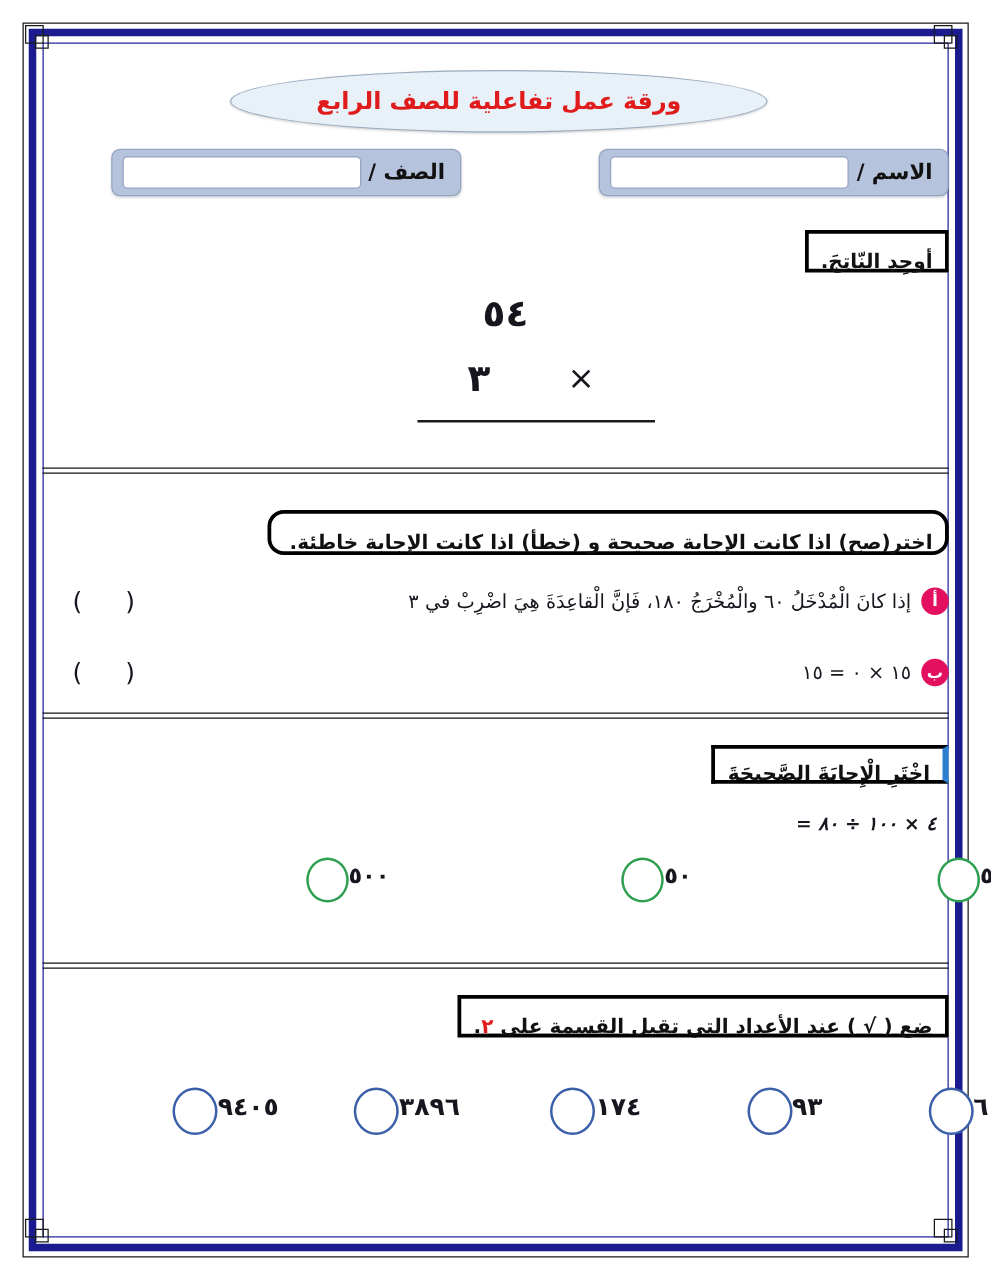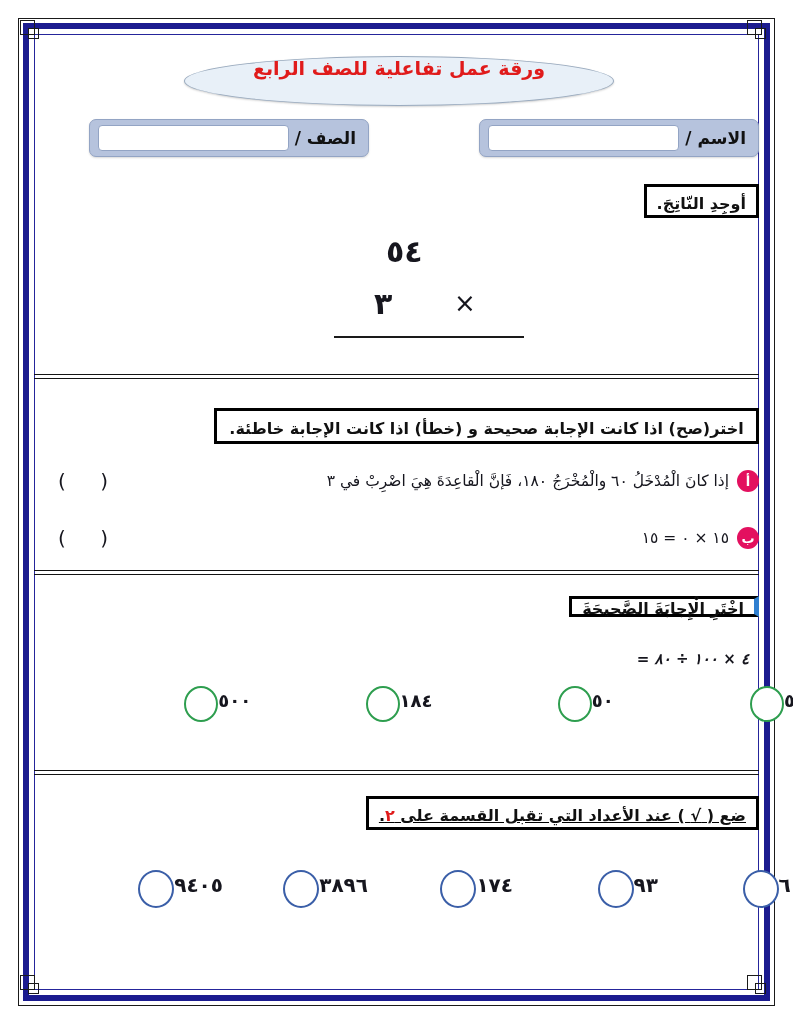--- a/index.html
+++ b/index.html
@@ -82,21 +82,21 @@
     height: 48px;
   }
   .title-ellipse {
     width: 100%;
     height: 100%;
     border-radius: 50%;
     background: #e8f0f8;
     border: 1px solid #9aabbf;
     box-shadow: 0 1px 2px rgba(0,0,0,0.18);
     display: flex;
-    align-items: flex-start;
+    align-items: center;
     justify-content: center;
   }
   .title-text {
     color: #e01b1b;
     font-size: 19px;
     font-weight: bold;
     letter-spacing: -0.3px;
     white-space: nowrap;
   }
 
@@ -129,35 +129,35 @@
     border-radius: 4px;
   }
   .field.name  { right: 0px;   top: 85px; width: 280px; }
   .field.class { right: 390px; top: 85px; width: 280px; }
 
   
   .inst-box {
     position: absolute;
     background: #ffffff;
     border: 3px solid #000000;
-    padding: 10px 10px 5px 10px;
-    box-sizing: border-box;
-    display: flex;
-    align-items: center;
-    justify-content: center;
+    padding: 20px 10px 5px 10px;
+    box-sizing: border-box;
+    display: flex;
+    align-items: center;
+    justify-content: flex-start;
   }
   .inst-text {
     font-size: 16px;
     font-weight: bold;
     color: #111111;
     white-space: nowrap;
     line-height: 1.1;
   }
   .inst-box.b1 { right: 0px;   top: 150px; height: 34px; }
-  .inst-box.b2 { right: 0px;   top: 374px; width: 545px; height: 36px; }
+  .inst-box.b2 { right: 0px;   top: 374px; width: 545px; height: 36px; border-radius: 13px; }
   .inst-box.b3 {
     right: 0px; top: 562px; height: 20px;
     border-right: 5px solid #2f7fd0;
   }
   .inst-box.b4 { right: 0px;   top: 762px; height: 34px; text-decoration: underline; }
   .red-num { color: #e01b1b; }
 
   
   .sum {
     position: absolute;
@@ -370,24 +370,20 @@
   </div>
 
   <div class="equation">٤ × ١٠٠ ÷ ٨٠ =</div>
 
   <div class="opt-row green">
     <div class="opt">
       <span class="opt-label">٥٠٠</span>
       <div class="opt-circle"></div>
     </div>
     <div class="opt">
-      <span class="opt-label">١٨٤</span>
-      <div class="opt-circle"></div>
-    </div>
-    <div class="opt">
       <span class="opt-label">٥٠</span>
       <div class="opt-circle"></div>
     </div>
     <div class="opt">
       <span class="opt-label">٥</span>
       <div class="opt-circle"></div>
     </div>
   </div>
 
   <div class="divider d3"></div>

